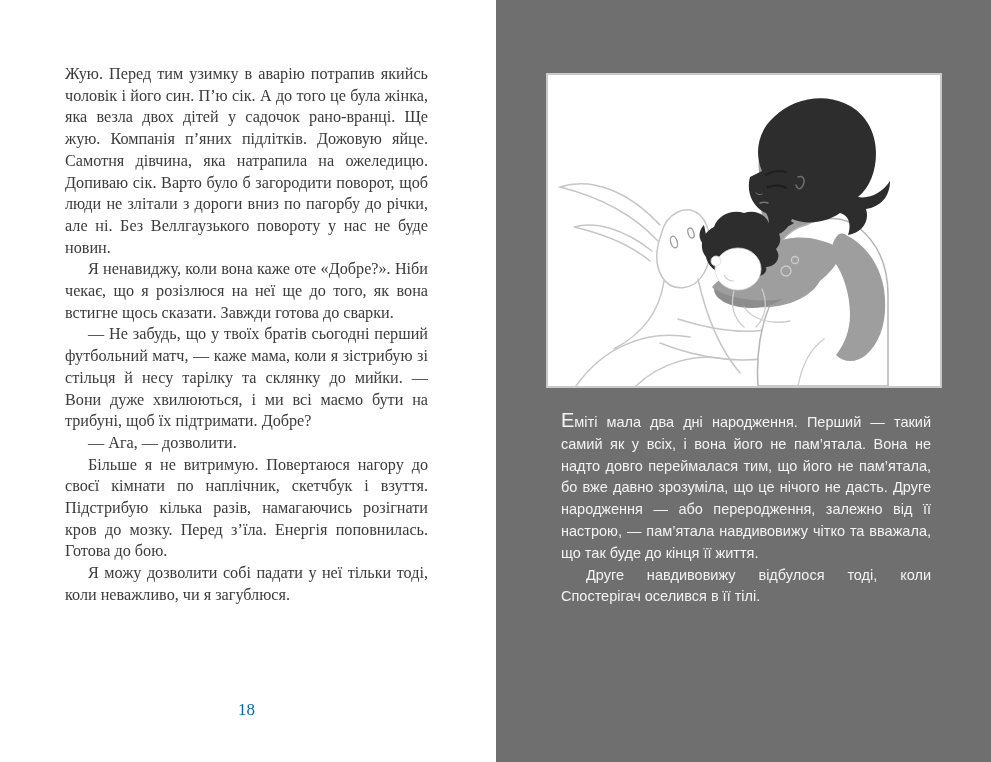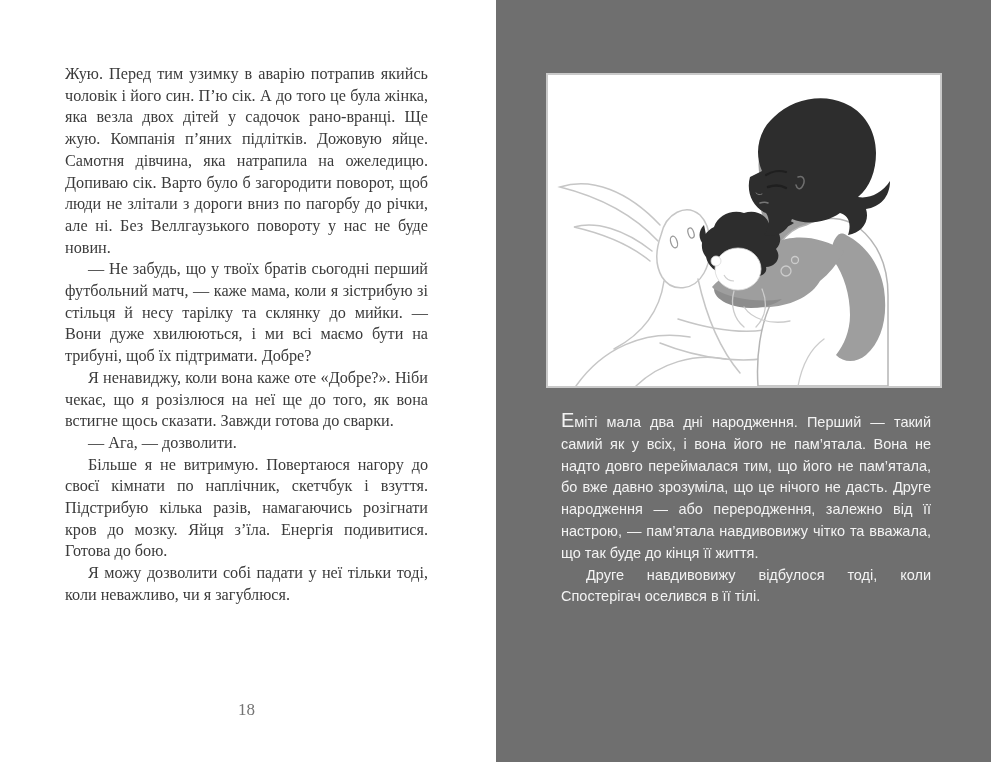--- a/index.html
+++ b/index.html
@@ -15,21 +15,21 @@
   .text-column{
     position:absolute;left:65px;top:64px;width:363px;
     font-size:16.2px;line-height:21.7px;color:#3b3b3b;
     text-align:justify;
   }
   .text-column p{margin:0;}
   .text-column p.ind{text-indent:23px;}
 
   .page-number{
     position:absolute;left:65px;top:700px;width:363px;
-    text-align:center;font-size:17px;color:#737373;
+    text-align:center;font-size:17px;color:#0369a1;
   }
 
   .illustration-frame{
     position:absolute;left:50px;top:73px;width:396px;height:315px;
     background:#ffffff;border:2px solid #c9c9c9;box-sizing:border-box;
   }
   .illustration-frame svg{display:block;width:392px;height:311px;}
 
   .right-text{
     position:absolute;left:65px;top:410px;width:370px;
@@ -40,24 +40,24 @@
   .right-text p{margin:0;}
   .right-text p.ind{text-indent:25px;}
   .lead-cap{font-size:20px;line-height:1;}
 </style>
 </head>
 <body>
 
 <div class="page page-left">
   <div class="text-column">
     <p>Жую. Перед тим узимку в аварію потрапив якийсь чоловік і його син. П’ю сік. А до того це була жінка, яка везла двох дітей у садочок рано-вранці. Ще жую. Компанія п’яних підлітків. Дожовую яйце. Самотня дівчина, яка натрапила на ожеледицю. Допиваю сік. Варто було б загородити поворот, щоб люди не злітали з дороги вниз по пагорбу до річки, але ні. Без Веллгаузького повороту у нас не буде новин.</p>
+    <p class="ind">Я ненавиджу, коли вона каже оте «Добре?». Ніби чекає, що я розізлюся на неї ще до того, як вона встигне щось сказати. Завжди готова до сварки.</p>
     <p class="ind">— Не забудь, що у твоїх братів сьогодні перший футбольний матч, — каже мама, коли я зістрибую зі стільця й несу тарілку та склянку до мийки. — Вони дуже хвилюються, і ми всі маємо бути на трибуні, щоб їх підтримати. Добре?</p>
-    <p class="ind">Я ненавиджу, коли вона каже оте «Добре?». Ніби чекає, що я розізлюся на неї ще до того, як вона встигне щось сказати. Завжди готова до сварки.</p>
     <p class="ind">— Ага, — дозволити.</p>
-    <p class="ind">Більше я не витримую. Повертаюся нагору до своєї кімнати по наплічник, скетчбук і взуття. Підстрибую кілька разів, намагаючись розігнати кров до мозку. Яйця з’їла. Енергія подивитися. Готова до бою.</p>
+    <p class="ind">Більше я не витримую. Повертаюся нагору до своєї кімнати по наплічник, скетчбук і взуття. Підстрибую кілька разів, намагаючись розігнати кров до мозку. Перед з’їла. Енергія поповнилась. Готова до бою.</p>
     <p class="ind">Я можу дозволити собі падати у неї тільки тоді, коли неважливо, чи я загублюся.</p>
   </div>
   <div class="page-number">18</div>
 </div>
 
 <div class="page page-right">
 
   <div class="illustration-frame">
     <svg viewBox="0 0 392 311">
 

